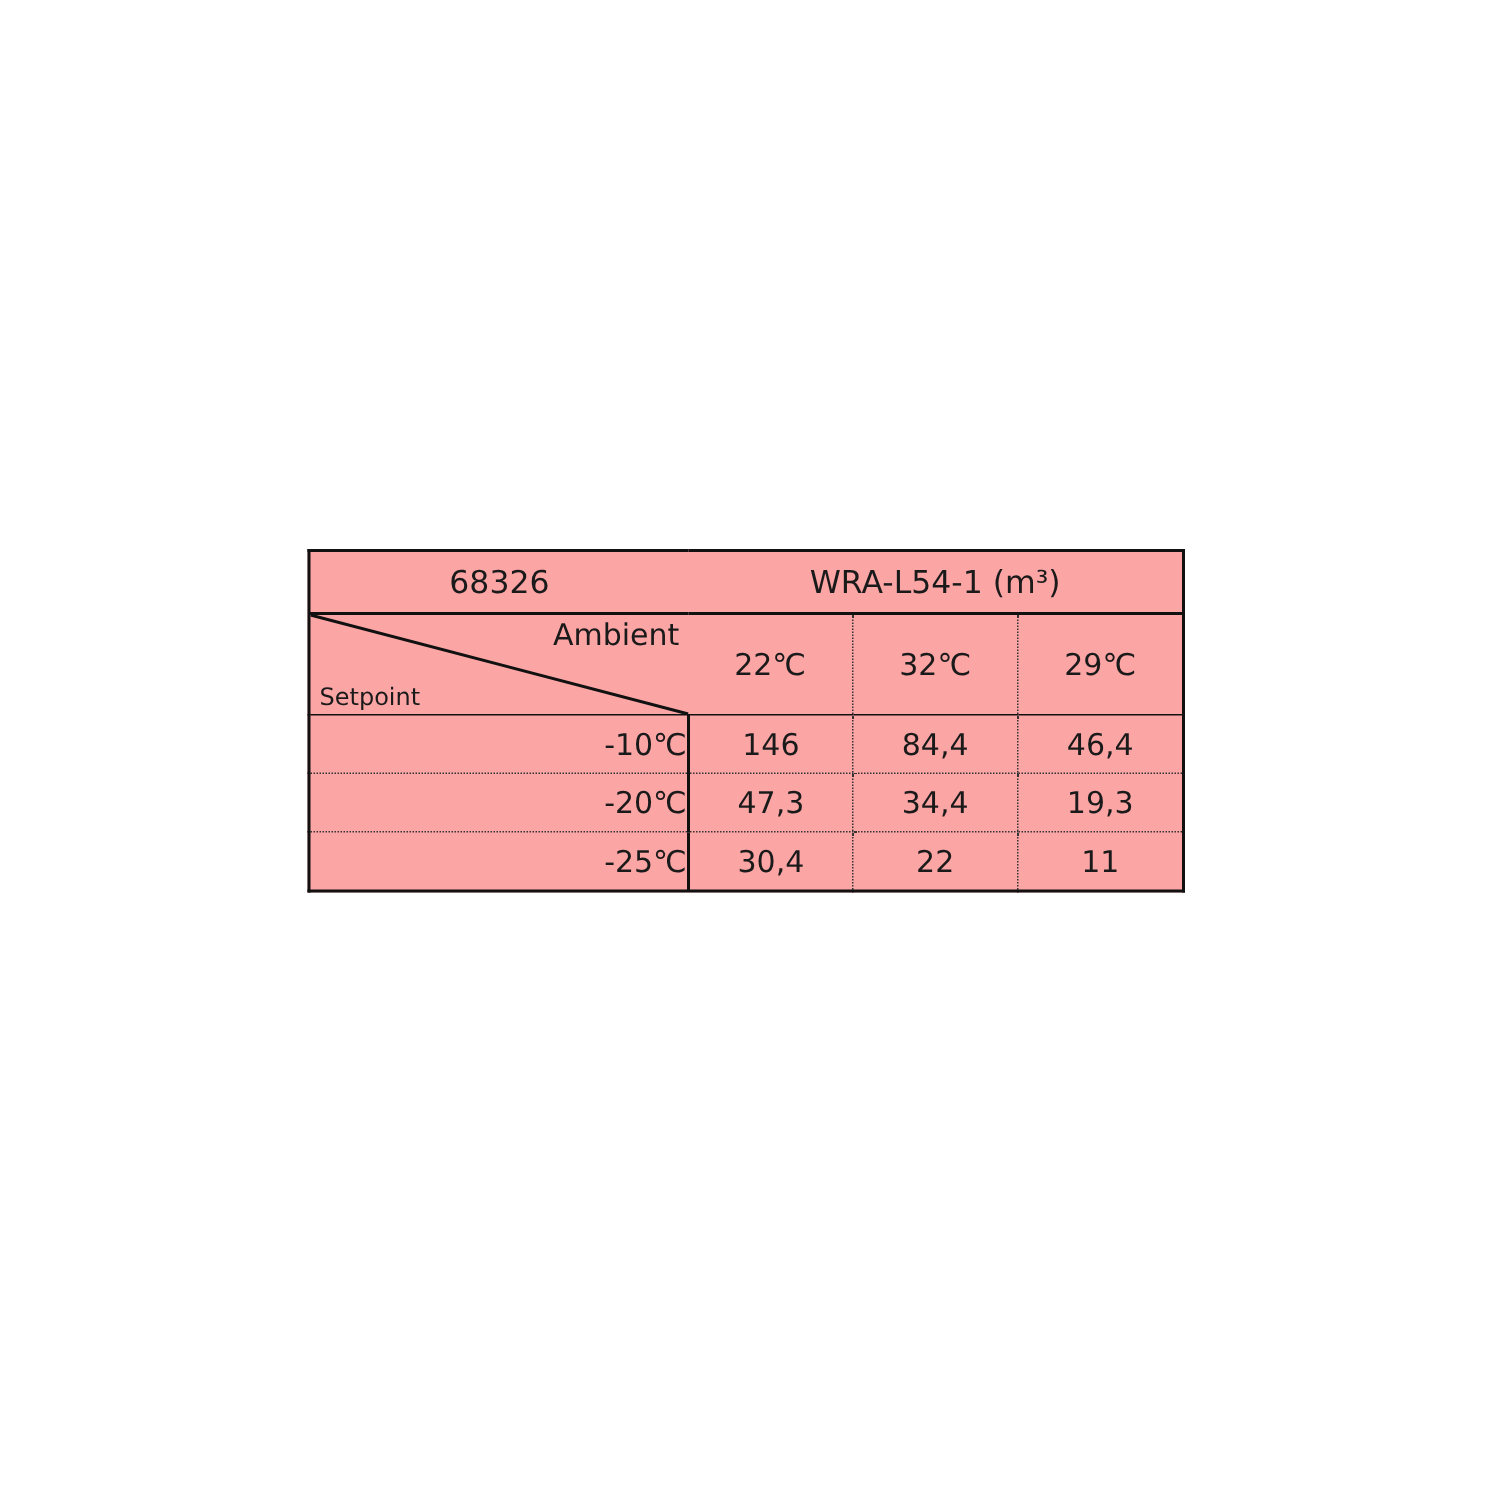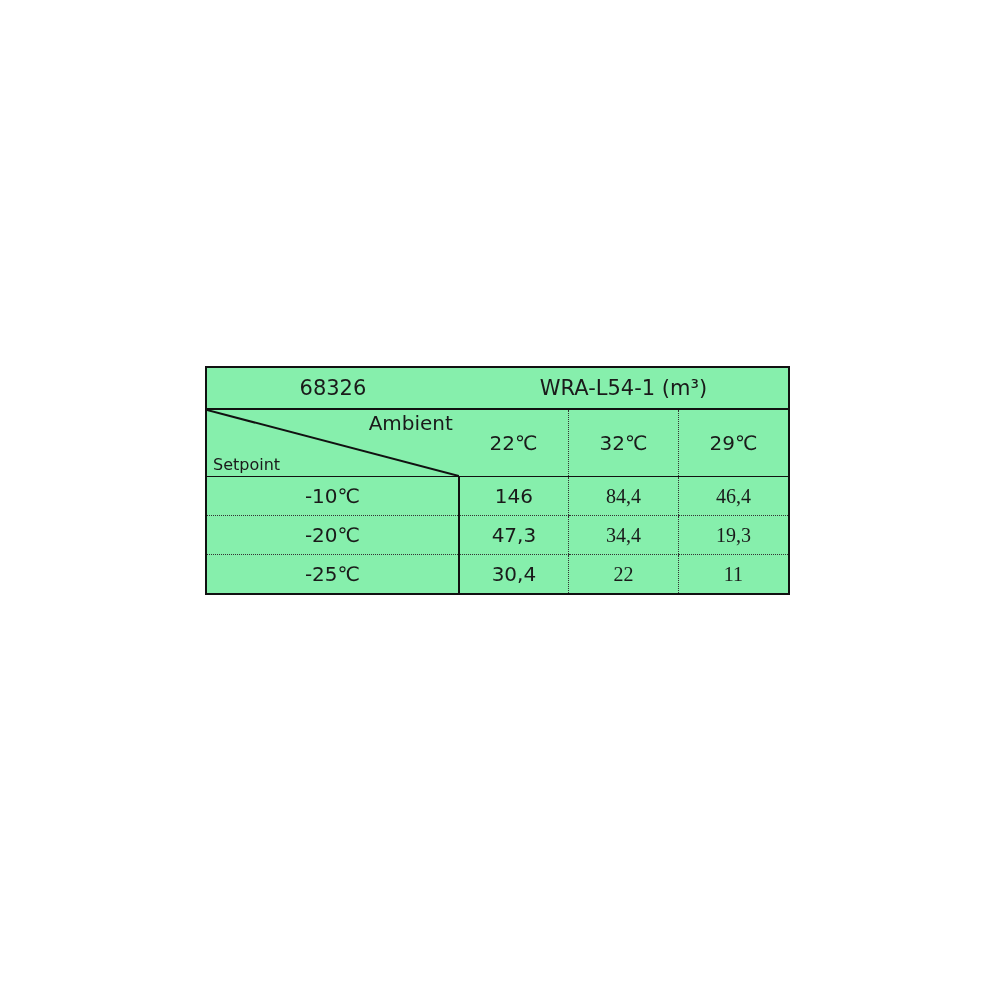--- a/index.html
+++ b/index.html
@@ -18,21 +18,21 @@
     overflow: hidden;
   }
 
   .spec-table {
     position: absolute;
     left: 205px;
     top: 366px;
     width: 585px;
     border: 2px solid #111111;
     border-collapse: collapse;
-    background: #86efac;
+    background: #fca5a5;
     color: #1a1a1a;
     font-size: 20px;
   }
 
   .spec-table td {
     border: none;
     padding: 0;
     text-align: center;
     vertical-align: middle;
     color: #1a1a1a;
@@ -105,26 +105,26 @@
 
   
   .data-row td {
     height: 38px;
     font-size: 20px;
   }
 
   .data-row td.label-cell {
     width: 272px;
     border-right: 2px solid #111111;
+    text-align: right;
   }
 
   .data-row td.val-mid,
   .data-row td.val-last {
     border-left: 1px dotted #333333;
-    font-family: Liberation Serif, serif;
   }
 
   .row-sep td {
     border-bottom: 1px dotted #333333;
   }
 </style>
 </head>
 <body>
 
 <div id="page">

